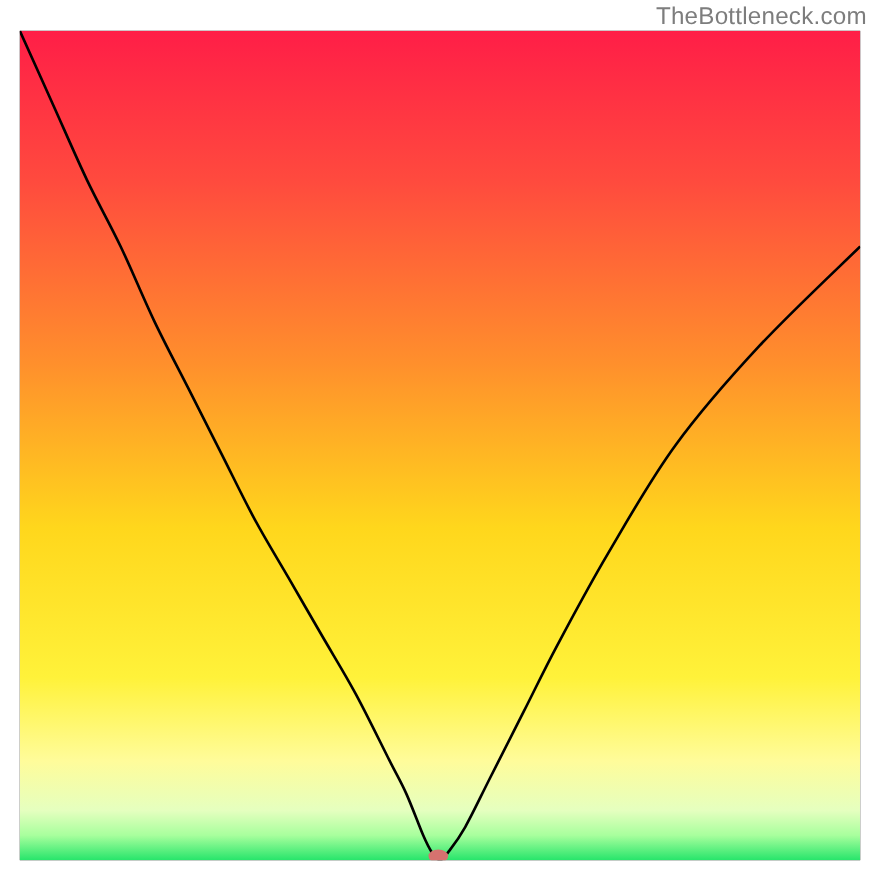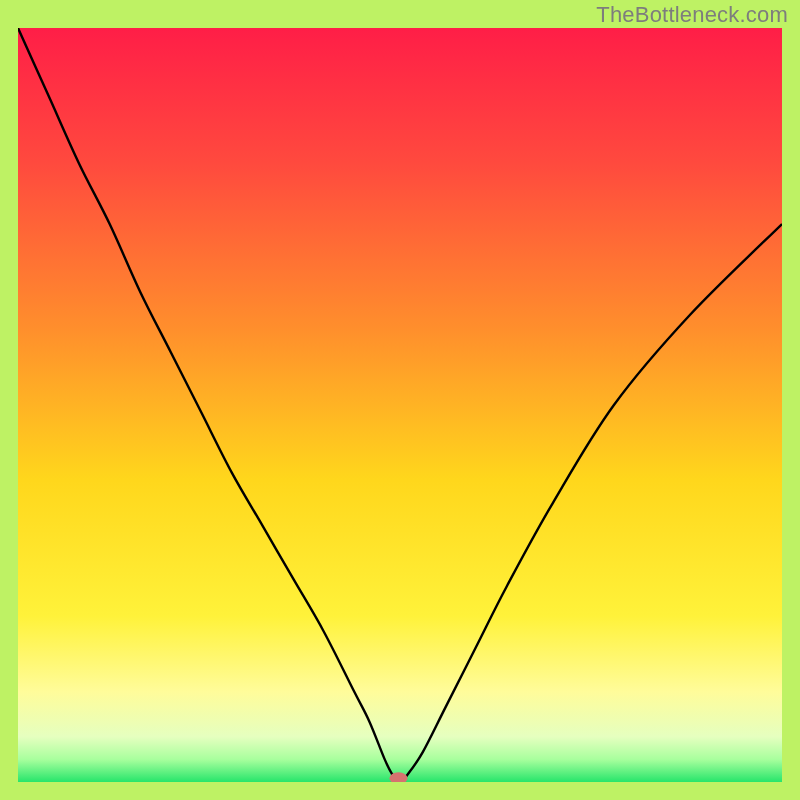--- a/index.html
+++ b/index.html
@@ -8,21 +8,21 @@
     width: 800px;
     height: 800px;
     background: #000;
     overflow: hidden;
     font-family: Arial, Helvetica, sans-serif;
   }
   .outer {
     position: relative;
     width: 800px;
     height: 800px;
-    background: #bef264;
+    background: #ffffff;
   }
   .watermark {
     position: absolute;
     top: 2px;
     right: 12px;
     color: #7d7d7d;
     font-size: 22px;
     font-weight: 400;
     letter-spacing: 0.2px;
     z-index: 5;

